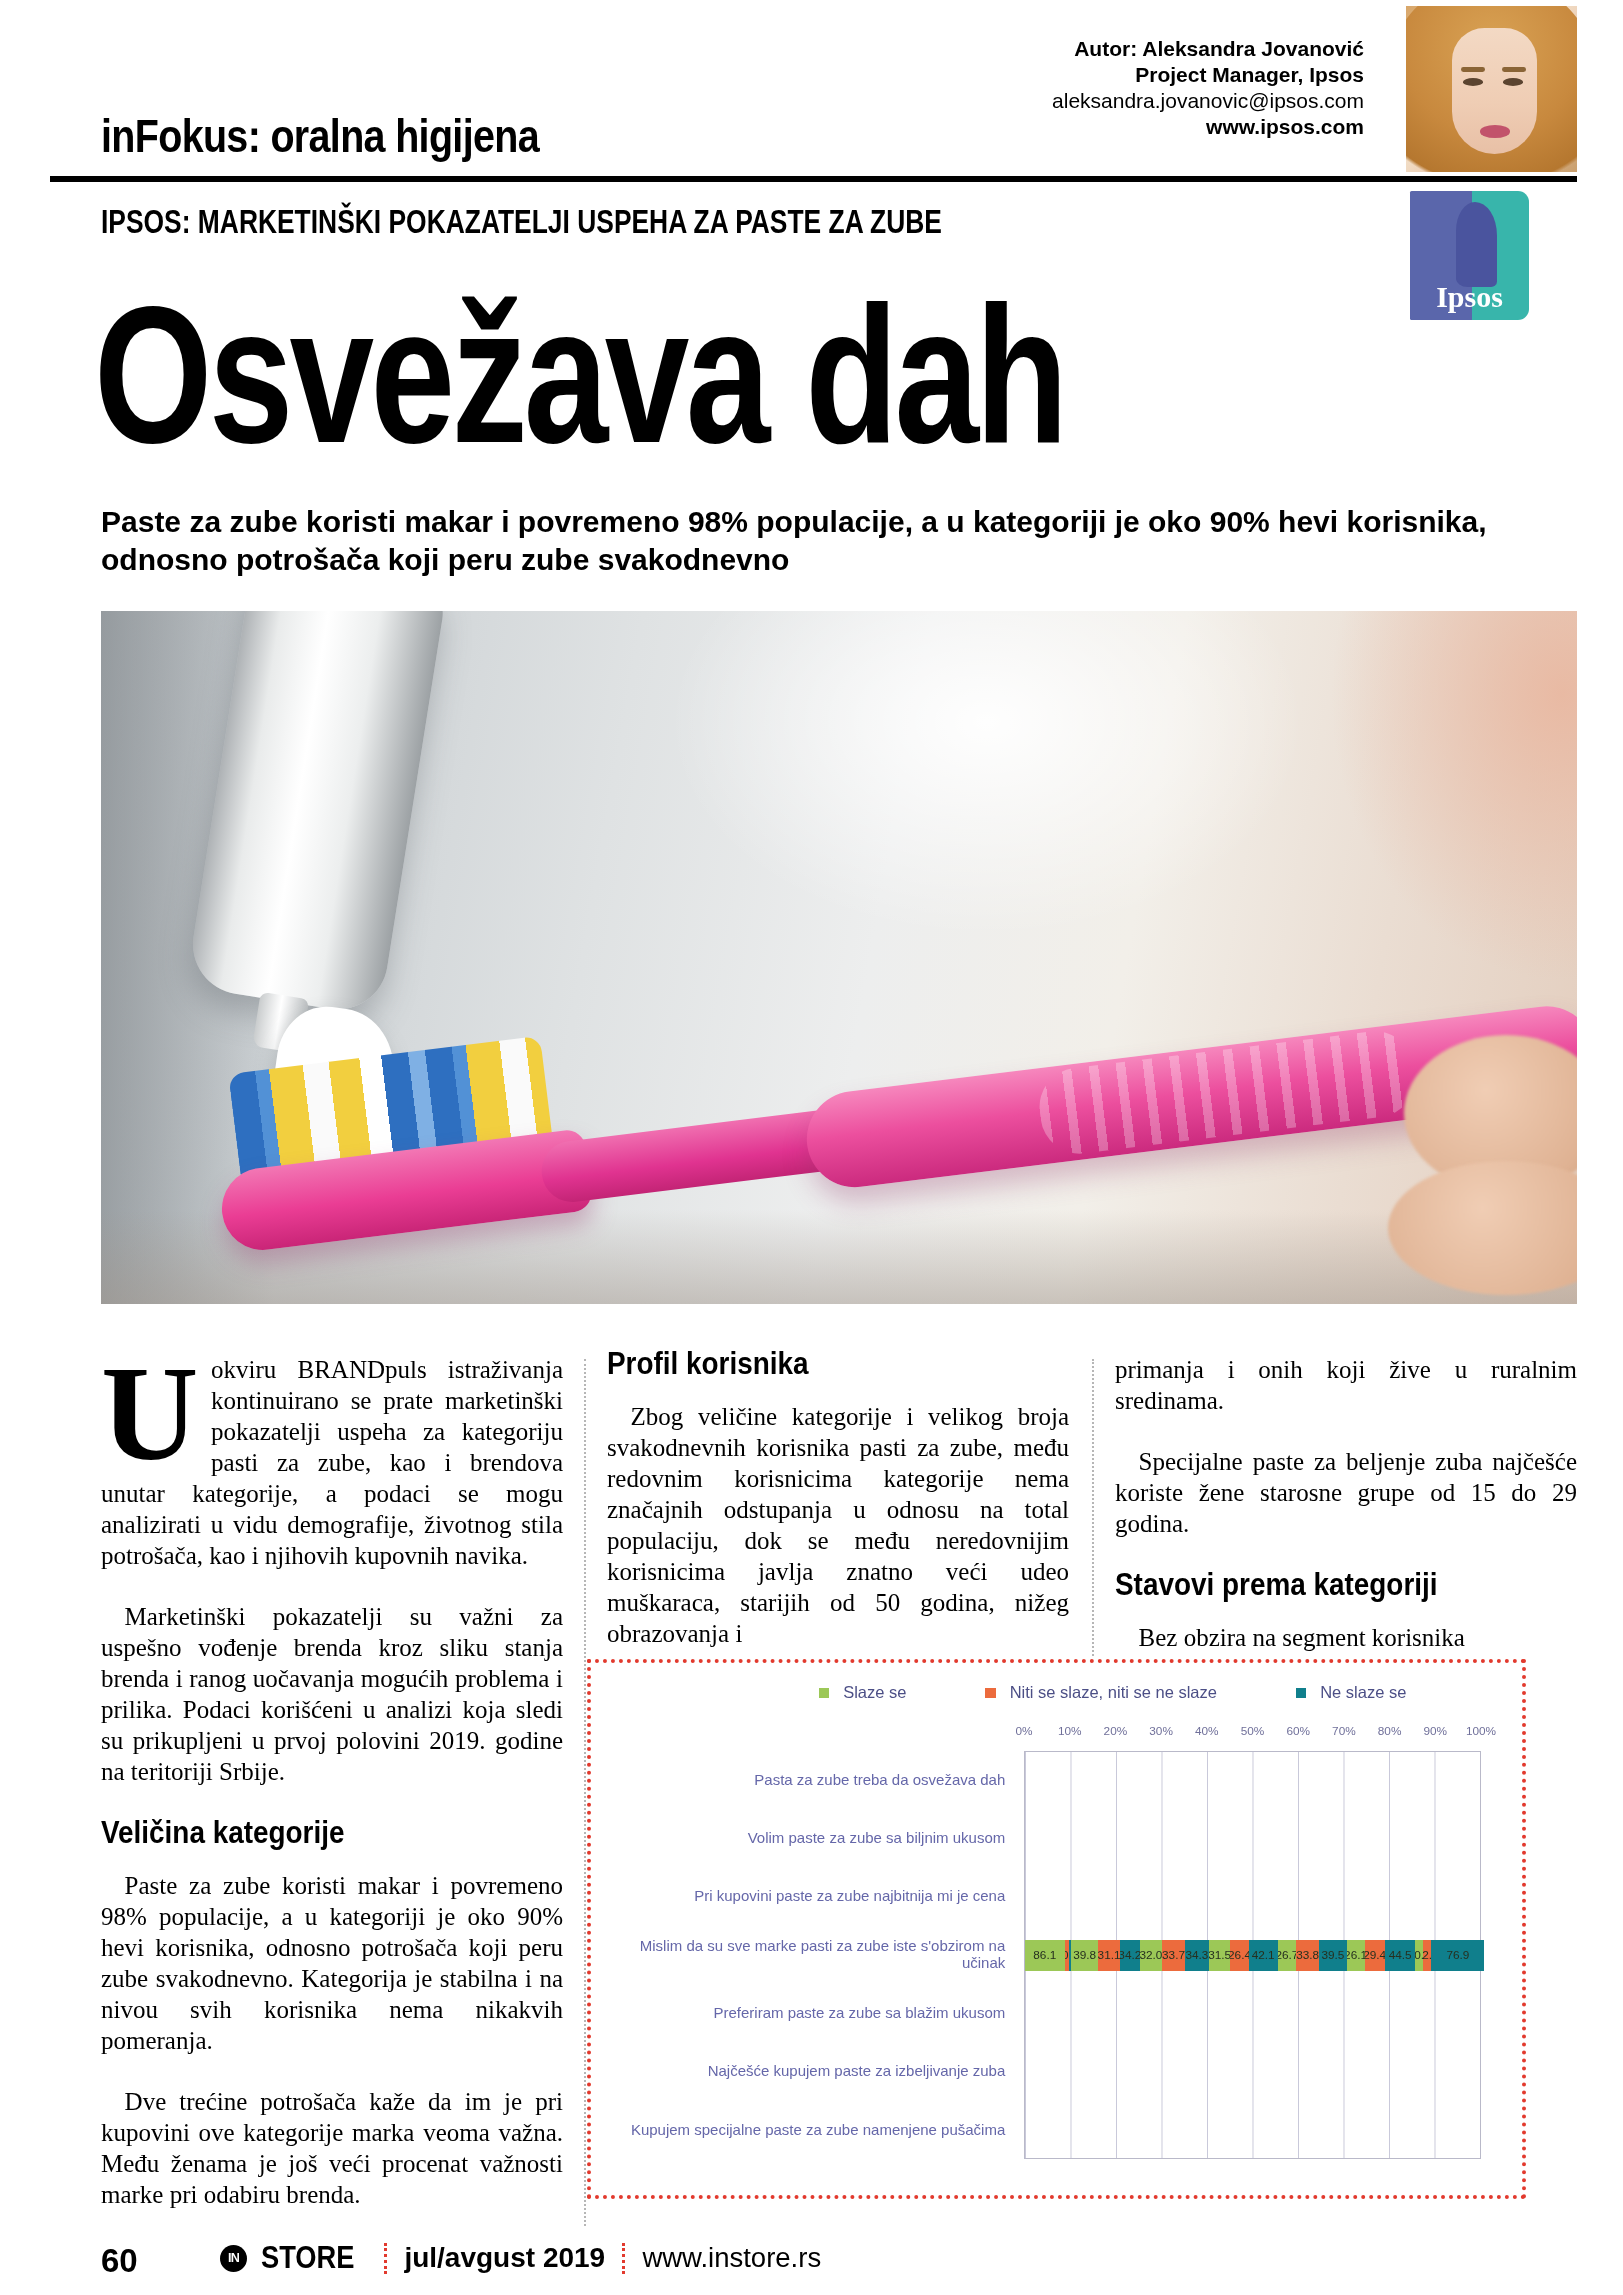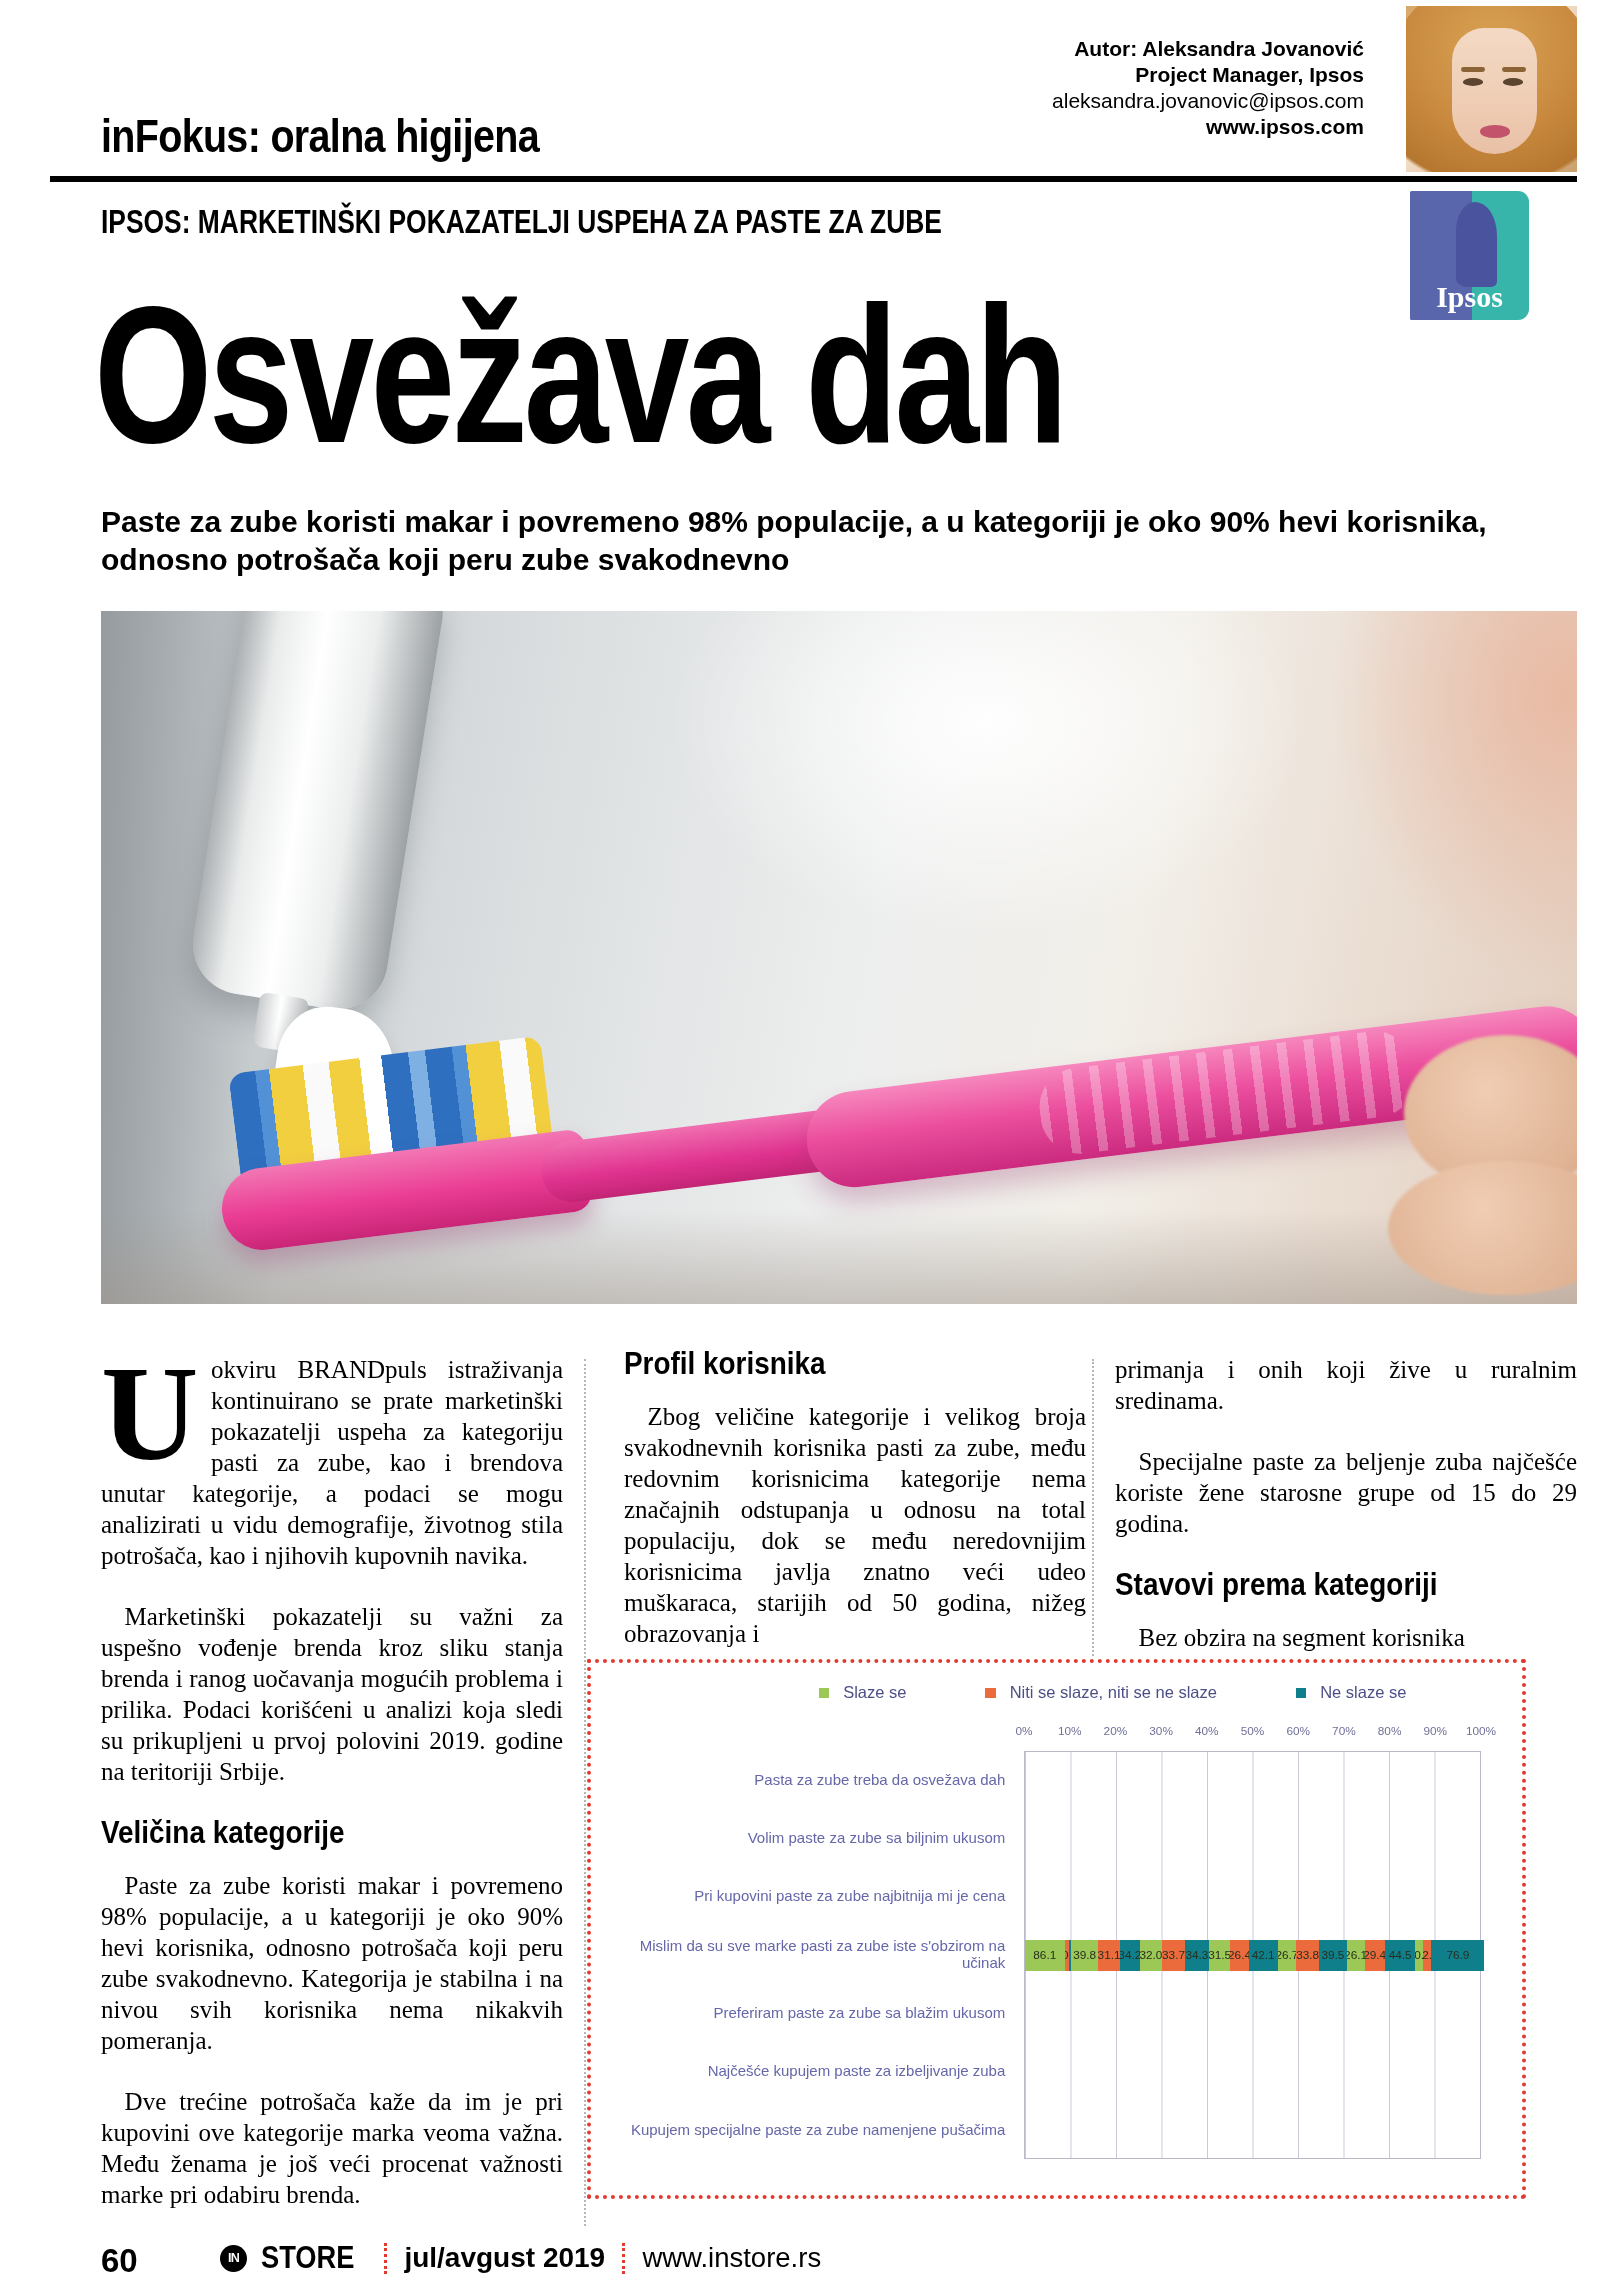--- a/index.html
+++ b/index.html
@@ -74,21 +74,21 @@
   .brush-grip{position:absolute;left:848px;top:97px;width:377px;height:86px;border-radius:39px;
       background:repeating-linear-gradient(90deg,rgba(255,255,255,.28) 0 9.4px,rgba(255,255,255,0) 9.4px 27px);}
   .finger{position:absolute;background:radial-gradient(circle at 40% 35%,#f0cdb4,#dfb293 70%,#c99a78);
       border-radius:50%;filter:blur(1.6px);}
   .finger.f1{right:-31px;top:424px;width:204px;height:157px;}
   .finger.f2{right:-47px;top:550px;width:236px;height:134px;}
 
   
   .col{position:absolute;top:1354px;width:462px;font-family:"Liberation Serif",serif;
       font-size:25px;line-height:31px;text-align:justify;}
-  .col1{left:101px;} .col2{left:624px;} .col3{left:1115px;}
+  .col1{left:101px;} .col2{left:607px;} .col3{left:1115px;}
   .col p{margin:0 0 30px 0;text-indent:23.6px;}
   .col p.noindent{text-indent:0;}
   .col h3{font-family:"Liberation Sans",sans-serif;font-size:31px;margin:4.7px 0 22px 0;
       transform:scaleX(.9);transform-origin:left;white-space:nowrap;}
   .dropcap{float:left;font-family:"Liberation Serif",serif;font-weight:bold;font-size:135px;
       line-height:104px;padding:7.9px 12.6px 0 0;}
   .col-sep{position:absolute;width:0;border-left:2.4px dotted #b6b6b6;}
   .sep1{left:584px;top:1359px;height:867px;}
   .sep2{left:1092px;top:1359px;height:297px;}
 

